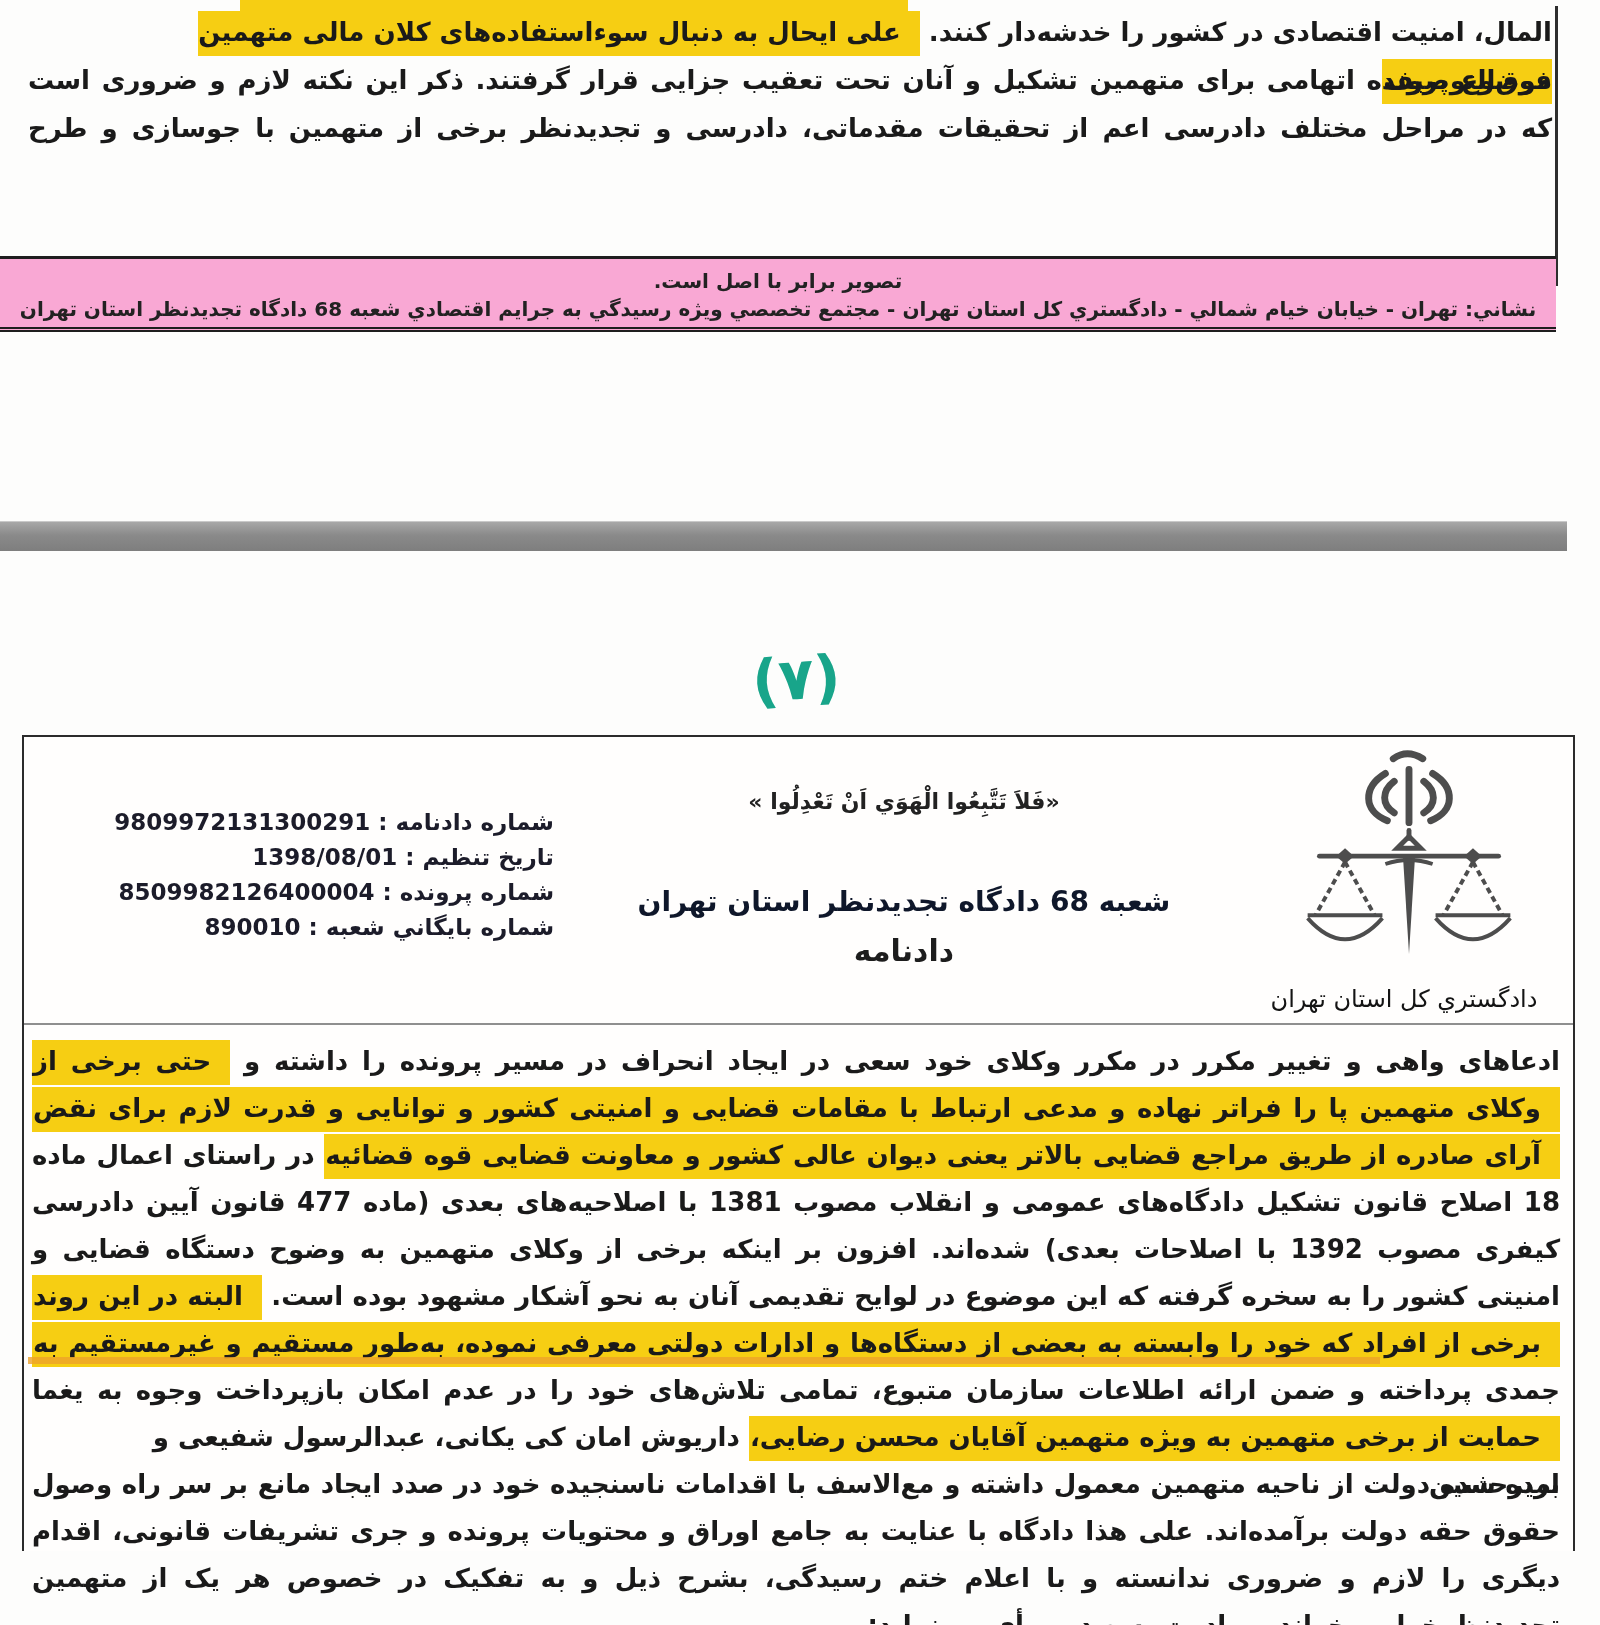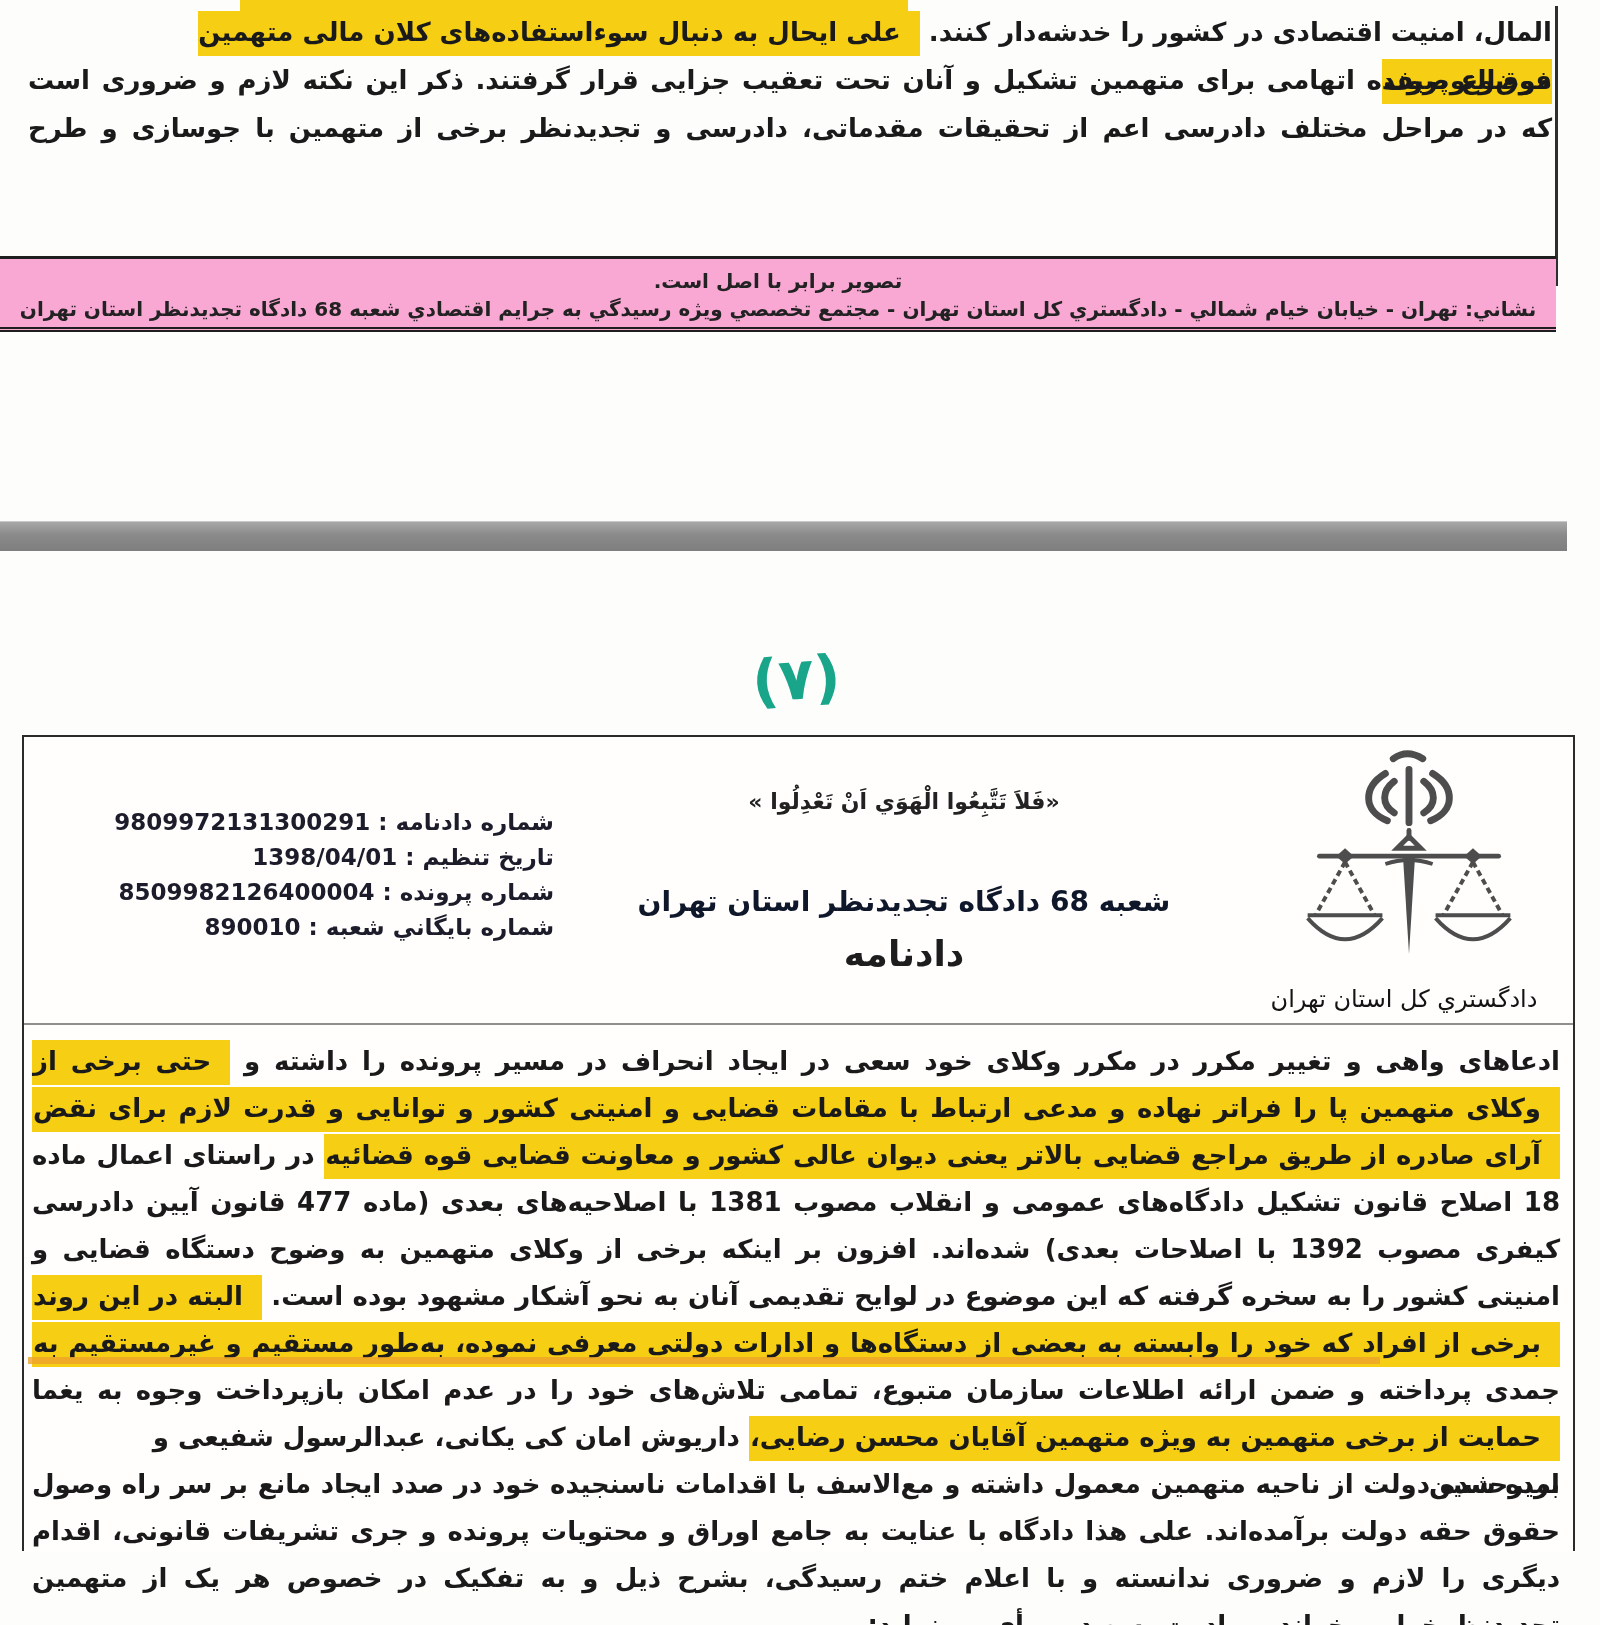--- a/index.html
+++ b/index.html
@@ -34,21 +34,21 @@
   
   .doc-box{position:absolute;left:22px;top:735px;width:1553px;height:816px;
            border:2px solid #2b2b2b;border-bottom:none;background:#fffefd;box-sizing:border-box;}
   .case-info{position:absolute;left:130px;top:68px;width:400px;direction:rtl;text-align:right;}
   .case-info .cline{font-size:23px;font-weight:bold;line-height:35px;color:#1c1c2a;white-space:nowrap;}
   .verse{position:absolute;left:610px;top:52px;width:540px;text-align:center;direction:rtl;
          font-size:22px;font-weight:600;color:#222;}
   .branch-line{position:absolute;left:610px;top:148px;width:540px;text-align:center;direction:rtl;
          font-size:28px;font-weight:bold;color:#0f172a;}
   .doc-title{position:absolute;left:610px;top:196px;width:540px;text-align:center;direction:rtl;
-         font-size:36px;font-weight:bold;letter-spacing:3px;color:#1d1d1d;}
+         font-size:30px;font-weight:bold;letter-spacing:3px;color:#1d1d1d;}
   .emblem{position:absolute;left:1262px;top:8px;width:246px;height:238px;}
   .emblem-caption{position:absolute;left:1225px;top:248px;width:310px;text-align:center;direction:rtl;
          font-size:24px;font-weight:normal;color:#141414;}
   .header-sep{position:absolute;left:0;top:286px;width:100%;height:2px;background:#8f8f8f;}
   .body-text{left:32px;top:1038px;width:1528px;}
   .body-text .tline{height:47px;line-height:47px;font-size:26px;font-weight:600;}
   .hl-seam{position:absolute;left:28px;top:1357px;width:1352px;height:7px;background:#EDA22B;opacity:.8;}
 </style>
 </head>
 <body>
@@ -67,21 +67,21 @@
 </div>
 
 <div class="gray-bar"></div>
 
 <div class="page-num">(۷)</div>
 
 <div class="doc-box">
 
   <div class="case-info">
       <div class="cline">شماره دادنامه : 9809972131300291</div>
-      <div class="cline">تاريخ تنظيم : 1398/04/01</div>
+      <div class="cline">تاريخ تنظيم : 1398/08/01</div>
       <div class="cline">شماره پرونده : 8509982126400004</div>
       <div class="cline">شماره بايگاني شعبه : 890010</div>
     </div>
 
   <div class="verse">«فَلاَ تَتَّبِعُوا الْهَوَي اَنْ تَعْدِلُوا »</div>
   <div class="branch-line">شعبه 68 دادگاه تجديدنظر استان تهران</div>
   <div class="doc-title">دادنامه</div>
 
   <div class="emblem">
     <svg viewBox="0 0 250 240" width="246" height="238" xmlns="http://www.w3.org/2000/svg">

